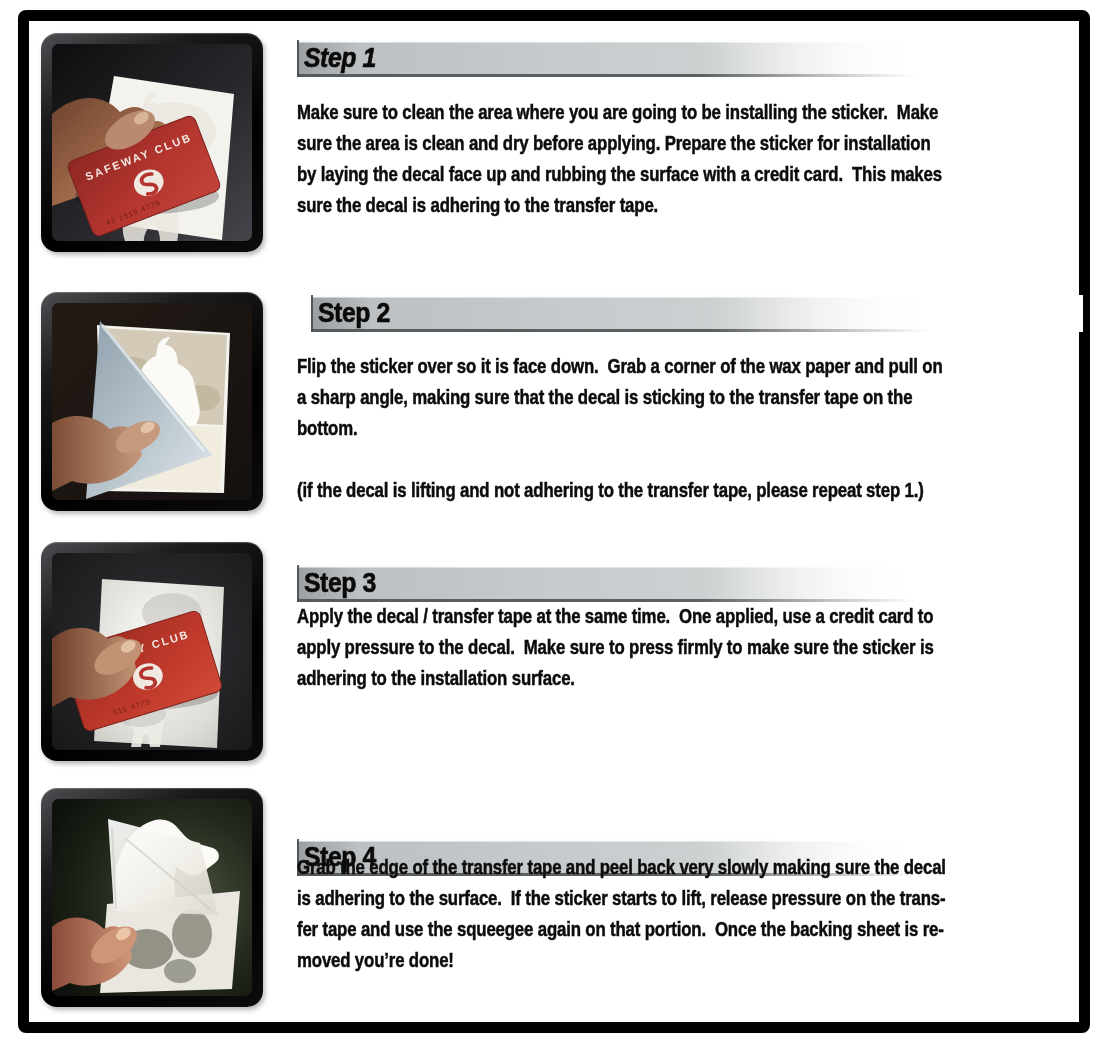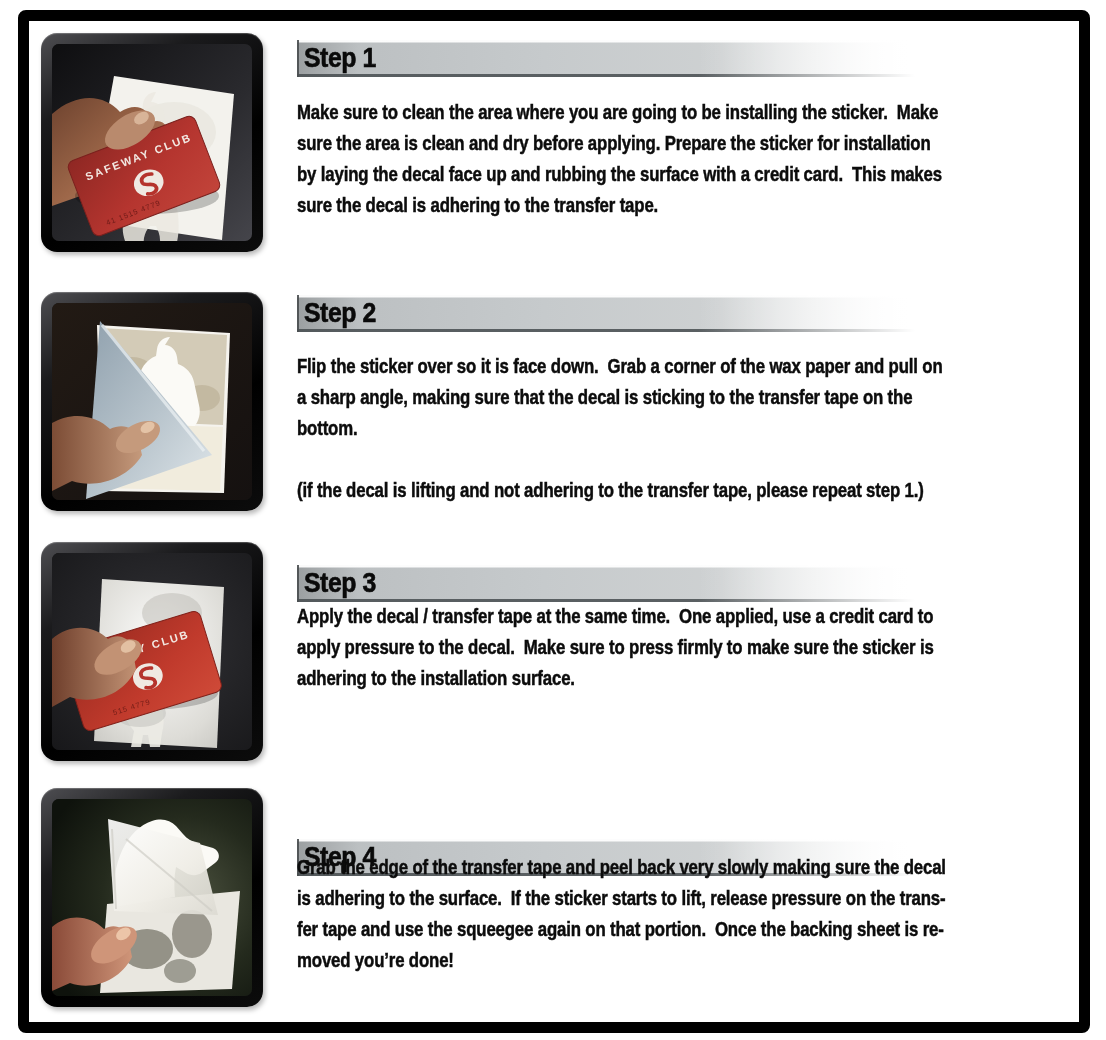--- a/index.html
+++ b/index.html
@@ -39,22 +39,22 @@
     transform:scaleX(.92);transform-origin:0 0;white-space:pre;
   }
   
   .step-body{
     position:absolute;left:297px;
     font-weight:700;font-size:21px;line-height:31px;letter-spacing:-.2px;
     color:#0c0c0c;-webkit-text-stroke:.5px #0c0c0c;
     white-space:pre;transform:scaleX(.8);transform-origin:0 0;
   }
   
-  #photo1{top:33px;}  #bar1{top:40px;}  #body1{top:96px;}
-  #photo2{top:292px;} #bar2{top:295px;} #body2{top:350px;}
+  #photo1{top:33px;}  #bar1{top:40px;font-style:italic;}  #body1{top:96px;}
+  #photo2{top:292px;} #bar2{top:295px;margin-left:14px;} #body2{top:350px;}
   #photo3{top:542px;} #bar3{top:565px;} #body3{top:600px;}
   #photo4{top:788px;} #bar4{top:795px;margin-top:44px;} #body4{top:851px;}
 </style>
 </head>
 <body>
 
 <div class="page-frame"></div>
 
 <div class="photo-frame" id="photo1">
   <div class="photo-inner">

